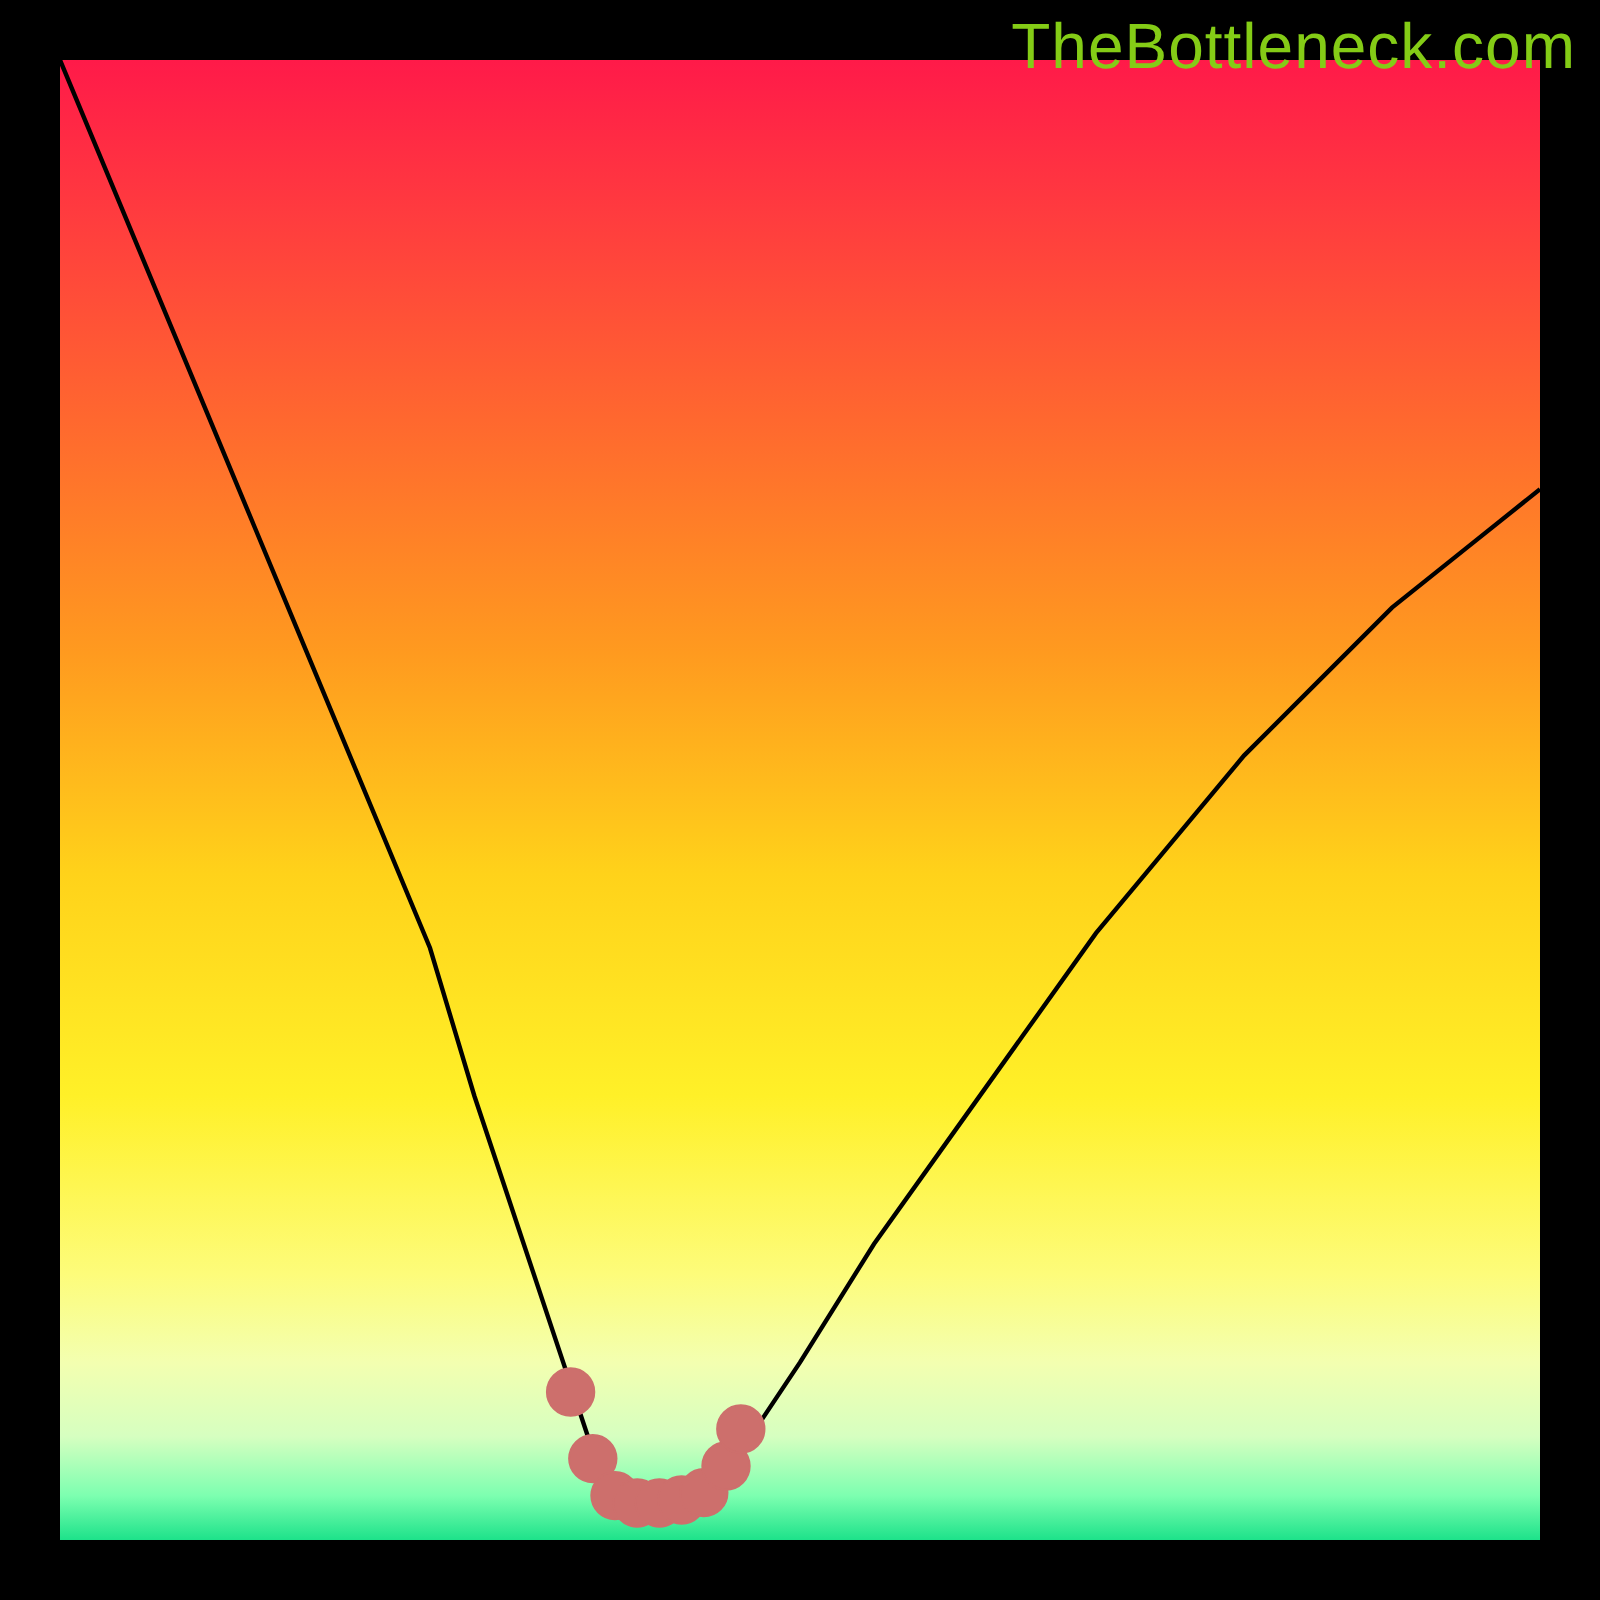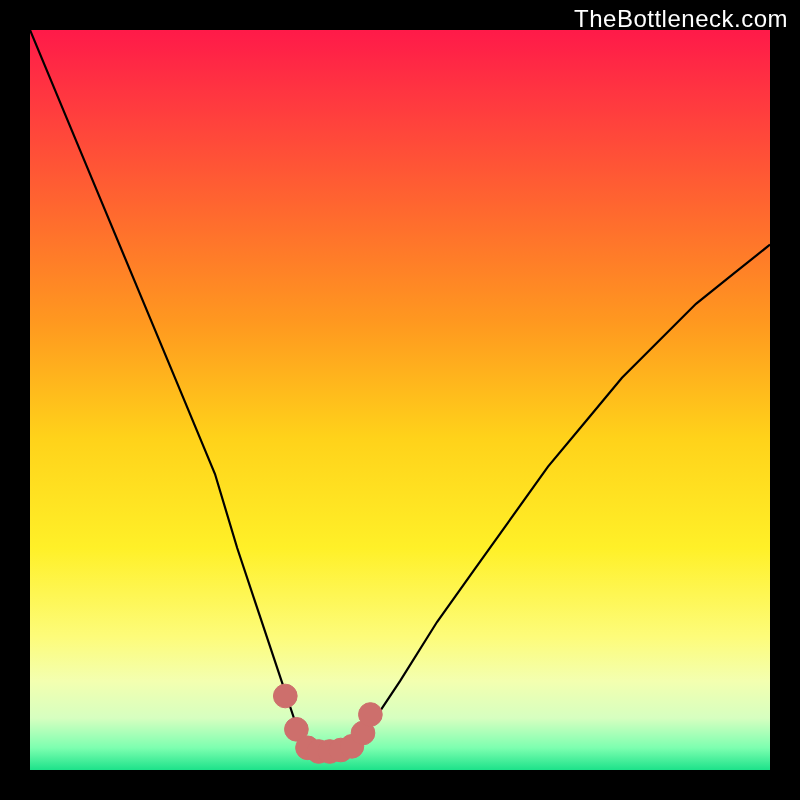--- a/index.html
+++ b/index.html
@@ -38,22 +38,22 @@
     position: absolute;
     left: 0;
     top: 0;
     width: 100%;
     height: 100%;
   }
   .watermark {
     position: absolute;
     top: 5px;
     right: 12px;
-    color: #ffffff;
-    font-size: 24px;
+    color: #84cc16;
+    font-size: 32px;
     font-weight: 500;
     letter-spacing: 0.5px;
     user-select: none;
   }
 </style>
 </head>
 <body>
 
 <div class="frame">
   <div class="plot">

